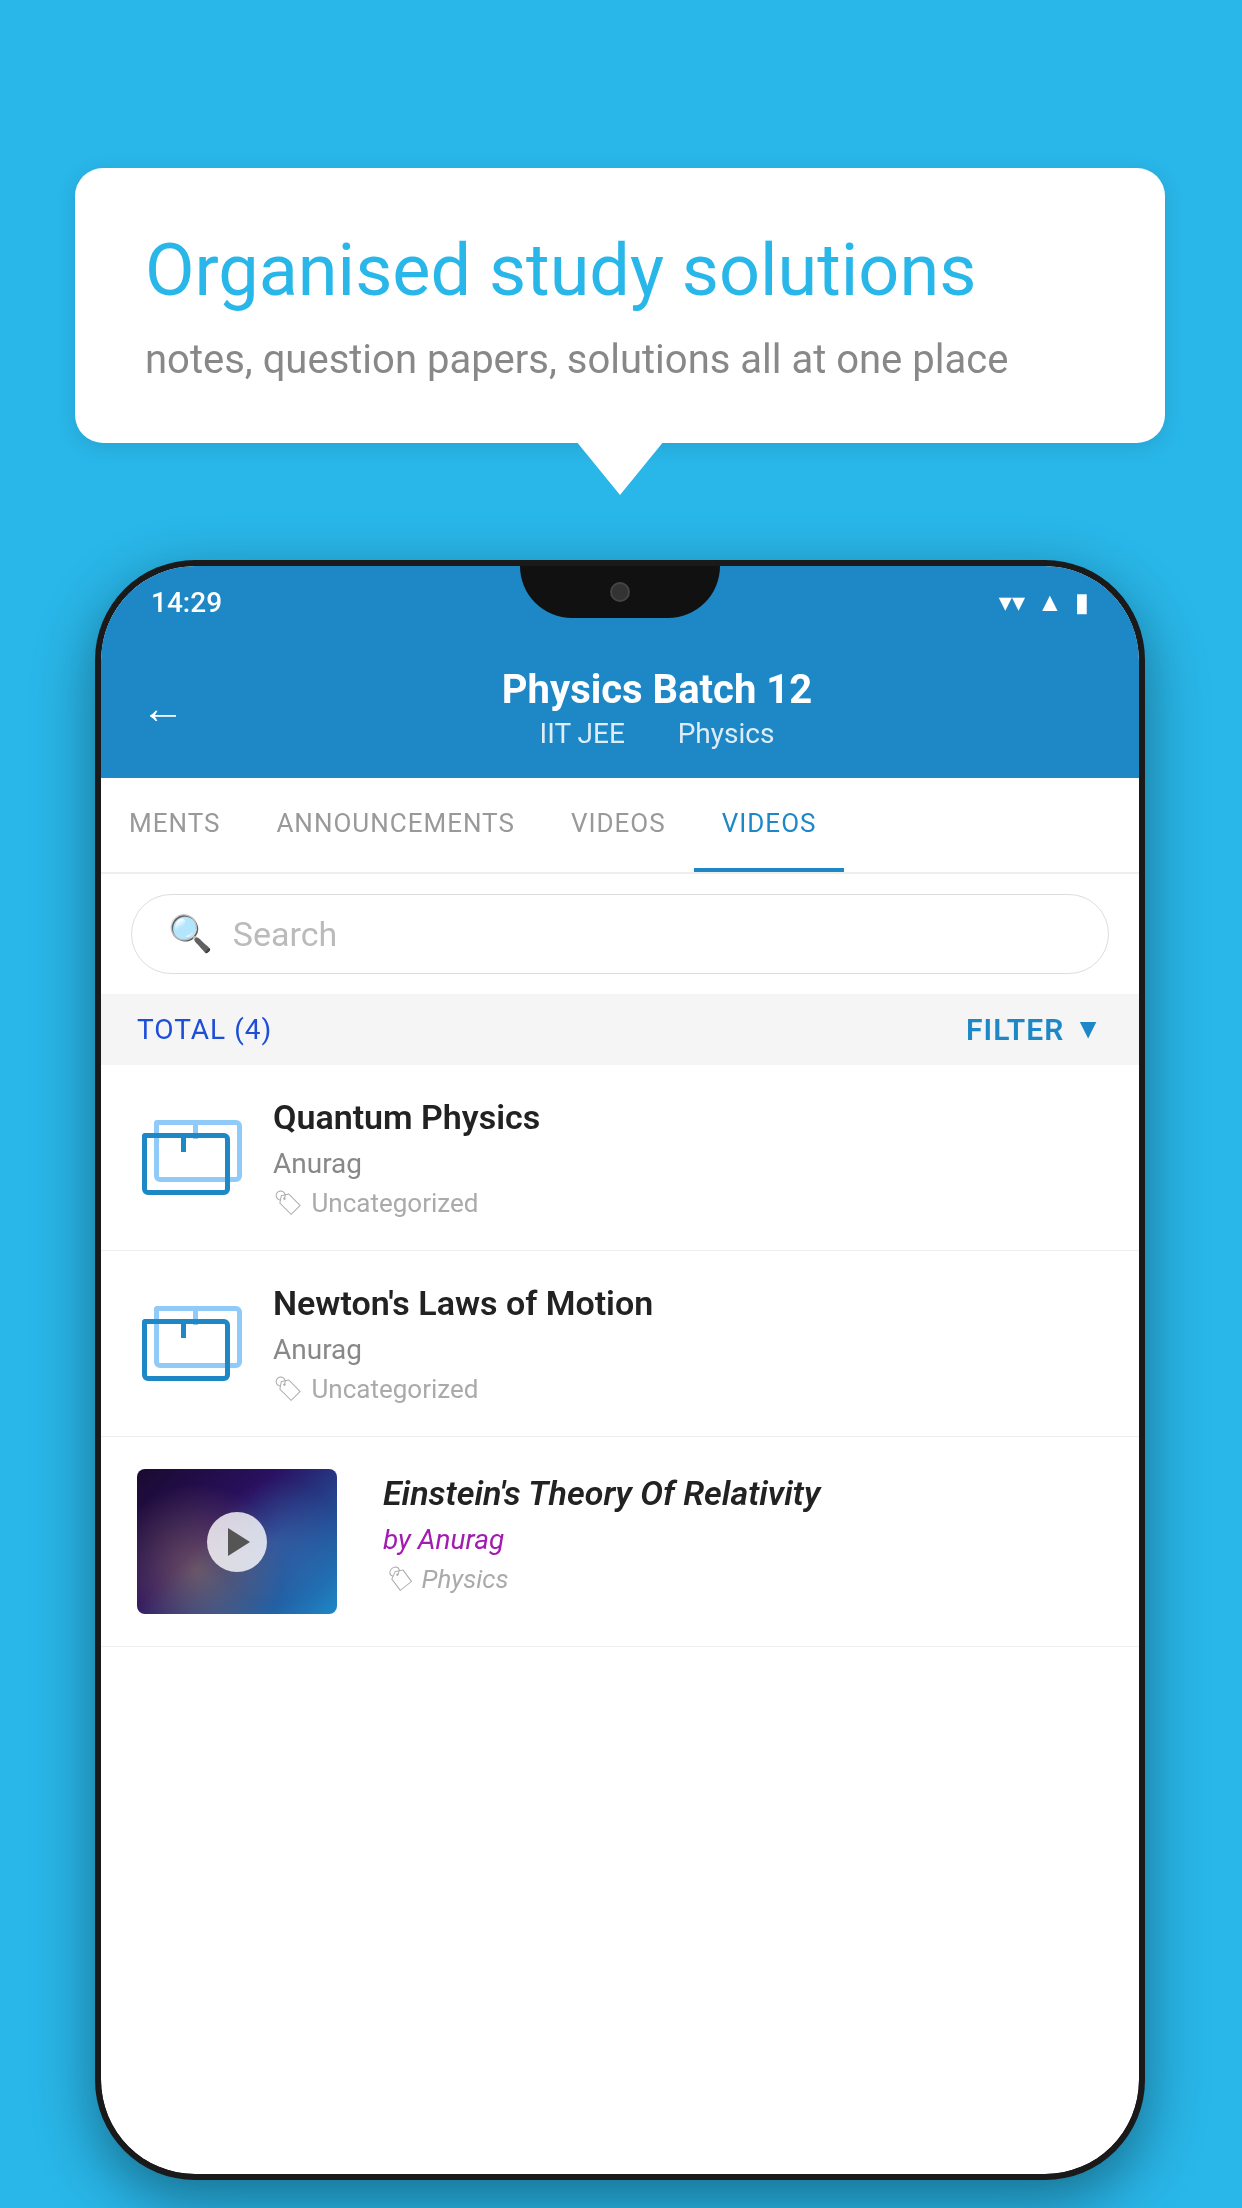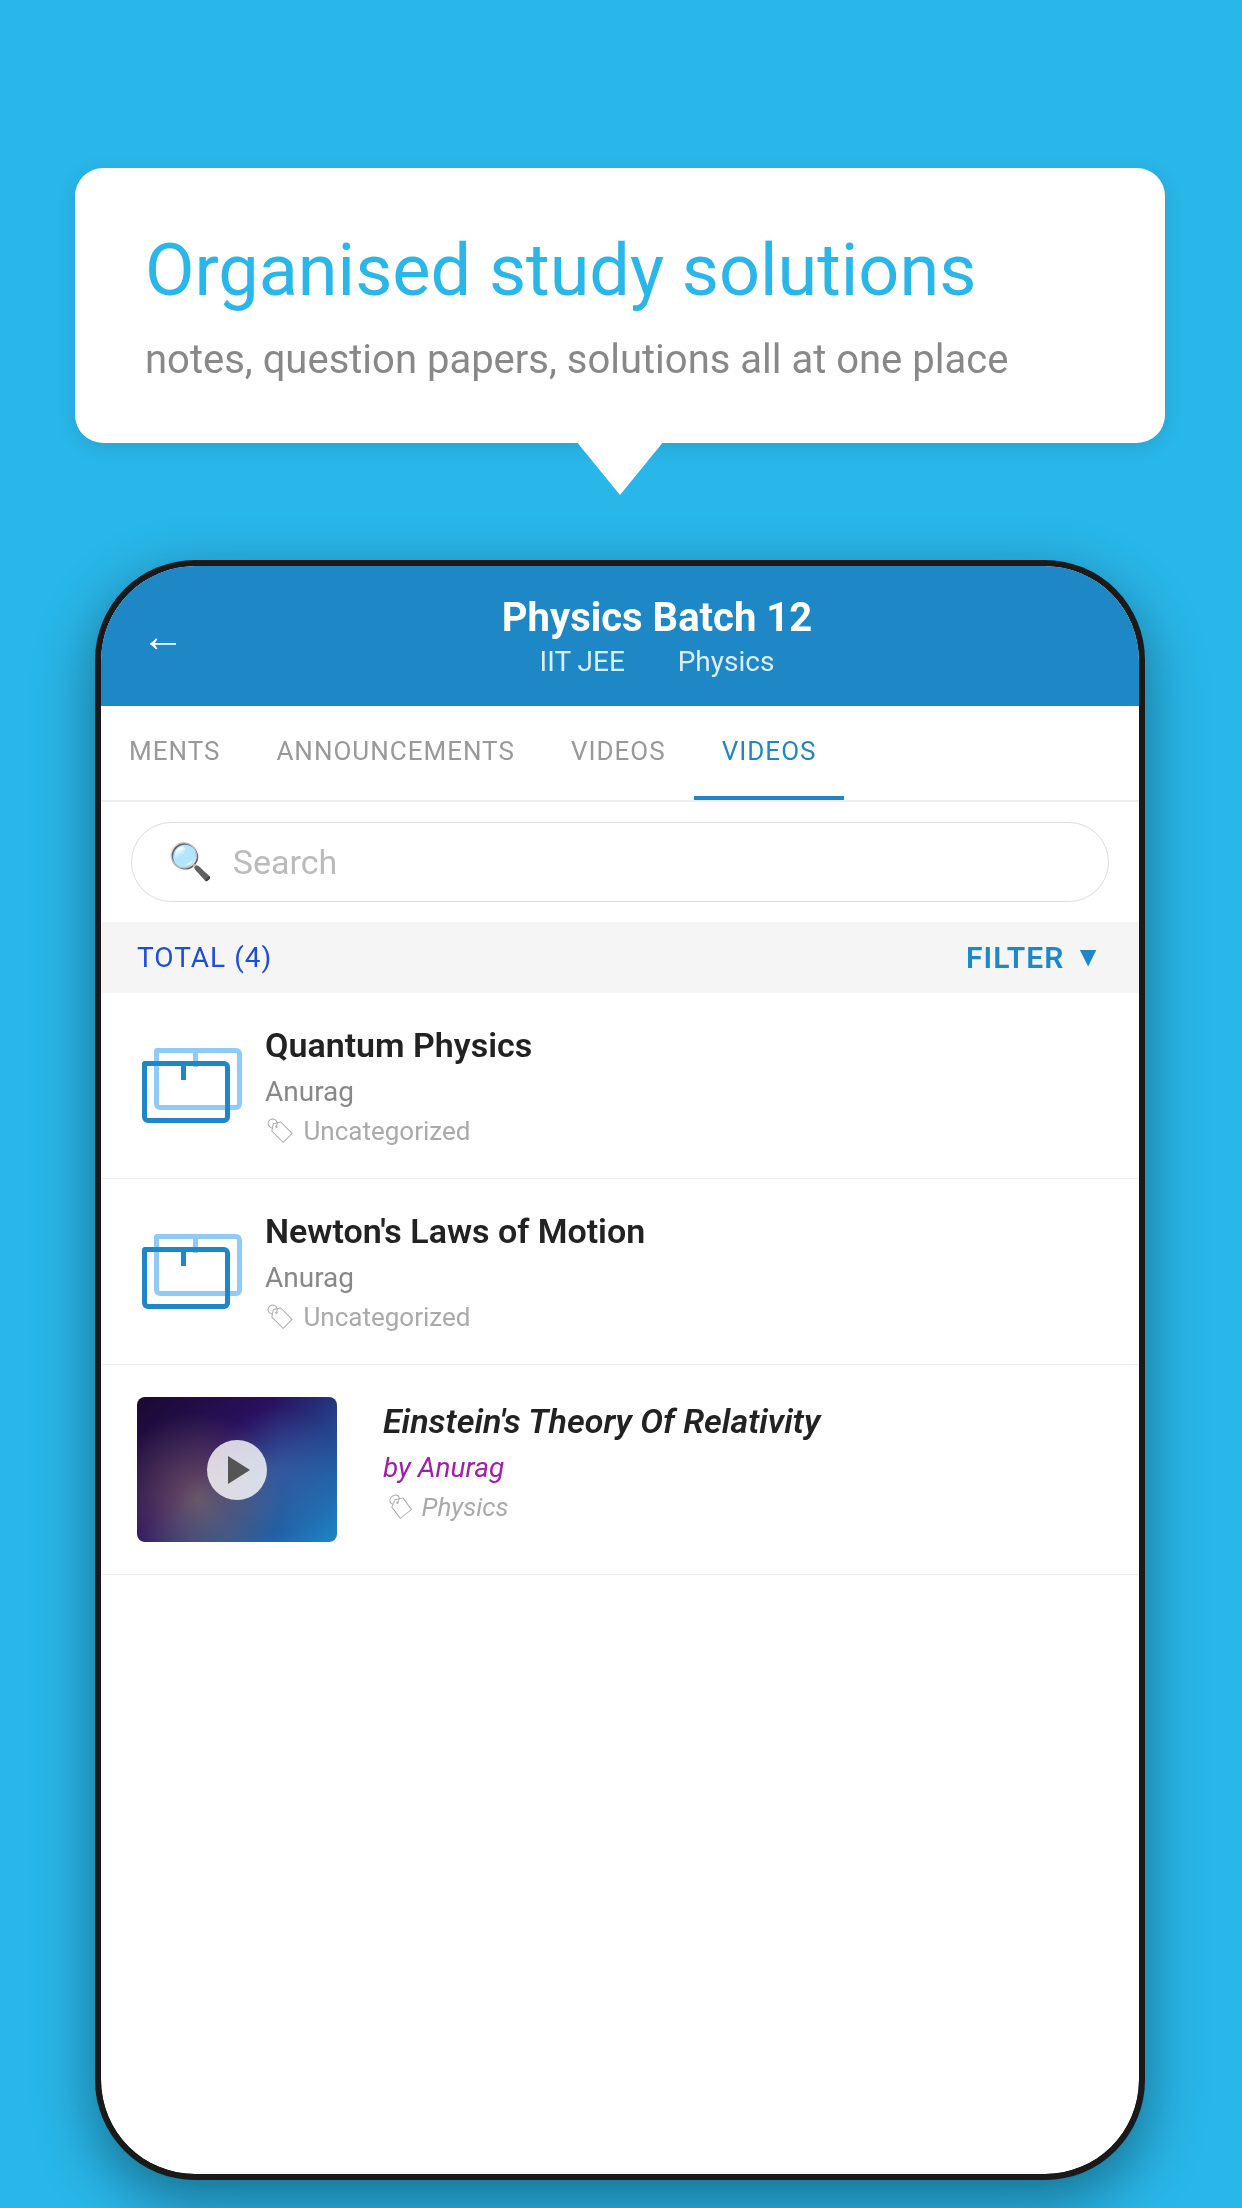--- a/index.html
+++ b/index.html
@@ -252,21 +252,21 @@
       background: white;
       overflow-y: auto;
     }
 
     
     .video-item {
       display: flex;
       align-items: center;
       padding: 32px 36px;
       border-bottom: 1.5px solid #eee;
-      gap: 28px;
+      gap: 36px;
     }
 
     .video-icon-area {
       width: 100px;
       flex-shrink: 0;
       display: flex;
       align-items: center;
       justify-content: center;
     }
 
@@ -470,20 +470,31 @@
 <div class="speech-bubble">
   <div class="bubble-title">Organised study solutions</div>
   <div class="bubble-subtitle">notes, question papers, solutions all at one place</div>
 </div>
 
 <div class="phone-frame">
 
   <div class="phone-inner">
     <div class="phone-screen">
 
+      <div class="status-bar">
+        <span class="status-time">14:29</span>
+        <div class="notch">
+          <div class="camera-dot"></div>
+        </div>
+        <div class="status-icons">
+          <span>▾▾</span>
+          <span>▲</span>
+          <span>▮</span>
+        </div>
+      </div>
 
       <div class="app-header">
         <div class="back-arrow">←</div>
         <div class="header-title-area">
           <div class="header-title">Physics Batch 12</div>
           <div class="header-subtitle">
             <span>IIT JEE</span>
             <span> &nbsp; </span>
             <span>Physics</span>
           </div>

